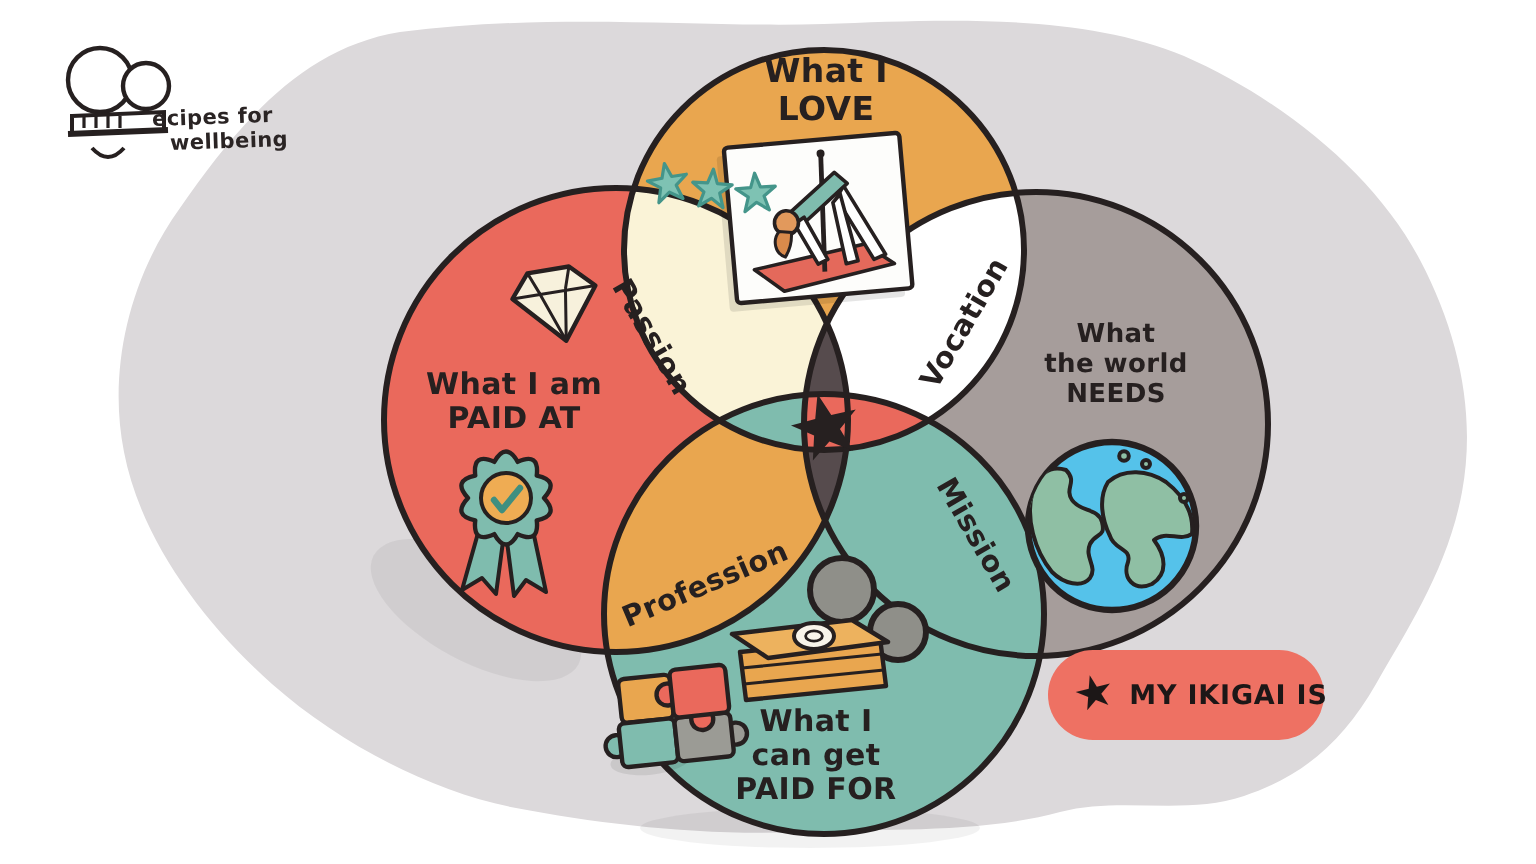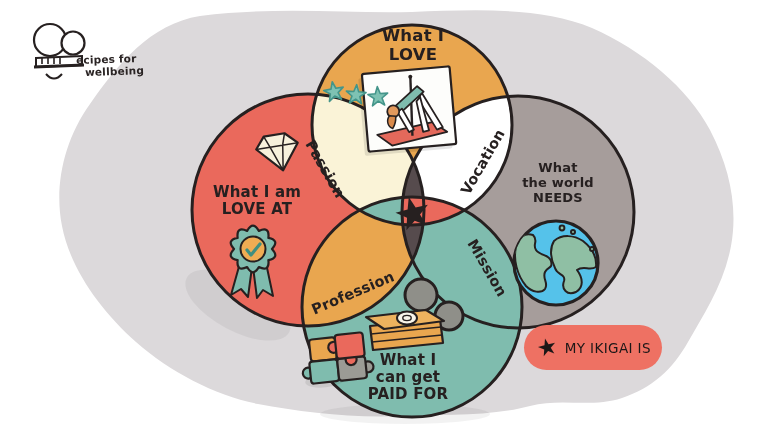--- a/index.html
+++ b/index.html
@@ -30,21 +30,21 @@
   .lbl-passion{left:325px;top:169px;transform:translate(-50%,-50%) rotate(60deg);}
   .lbl-vocation{left:483px;top:162px;transform:translate(-50%,-50%) rotate(-60deg);}
   .lbl-profession{left:353px;top:293px;transform:translate(-50%,-50%) rotate(-23deg);}
   .lbl-mission{left:487px;top:268px;transform:translate(-50%,-50%) rotate(60deg);}
   .pill{
     position:absolute;left:524px;top:325px;width:138px;height:45px;background:var(--pill);
     border-radius:23px;display:flex;align-items:center;box-sizing:border-box;
     padding:0 8px 0 13px;gap:7px;
   }
   .pill .star{font-size:23px;line-height:1;transform:rotate(-14deg);color:#1c1717;}
-  .pill .txt{font-size:13.5px;font-weight:400;letter-spacing:.4px;color:#1c1717;white-space:nowrap;text-align:center;}
+  .pill .txt{font-size:13.5px;font-weight:700;letter-spacing:.4px;color:#1c1717;white-space:nowrap;text-align:center;}
   .brand{position:absolute;font-size:10.5px;font-weight:700;letter-spacing:.2px;transform:rotate(-2deg);color:#2a2424;}
   .brand-1{left:76px;top:53px;}
   .brand-2{left:85px;top:65px;}
 </style>
 </head>
 <body>
 
 <div class="page">
 
   <svg width="768" height="432" viewBox="0 0 768 432">
@@ -202,21 +202,21 @@
       <path d="M18,56 Q26,65 34,56" fill="none" stroke-width="2"></path>
     </g>
   </svg>
 
   <div class="brand brand-1">ecipes for</div>
   <div class="brand brand-2">wellbeing</div>
 
   <div class="label lbl-love">What I
 LOVE</div>
   <div class="label lbl-good">What I am
-LOVE AT</div>
+PAID AT</div>
   <div class="label lbl-needs">What
 the world
 NEEDS</div>
   <div class="label lbl-paid">What I
 can get
 PAID FOR</div>
 
   <div class="label rot lbl-passion">Passion</div>
   <div class="label rot lbl-vocation">Vocation</div>
   <div class="label rot lbl-profession">Profession</div>

